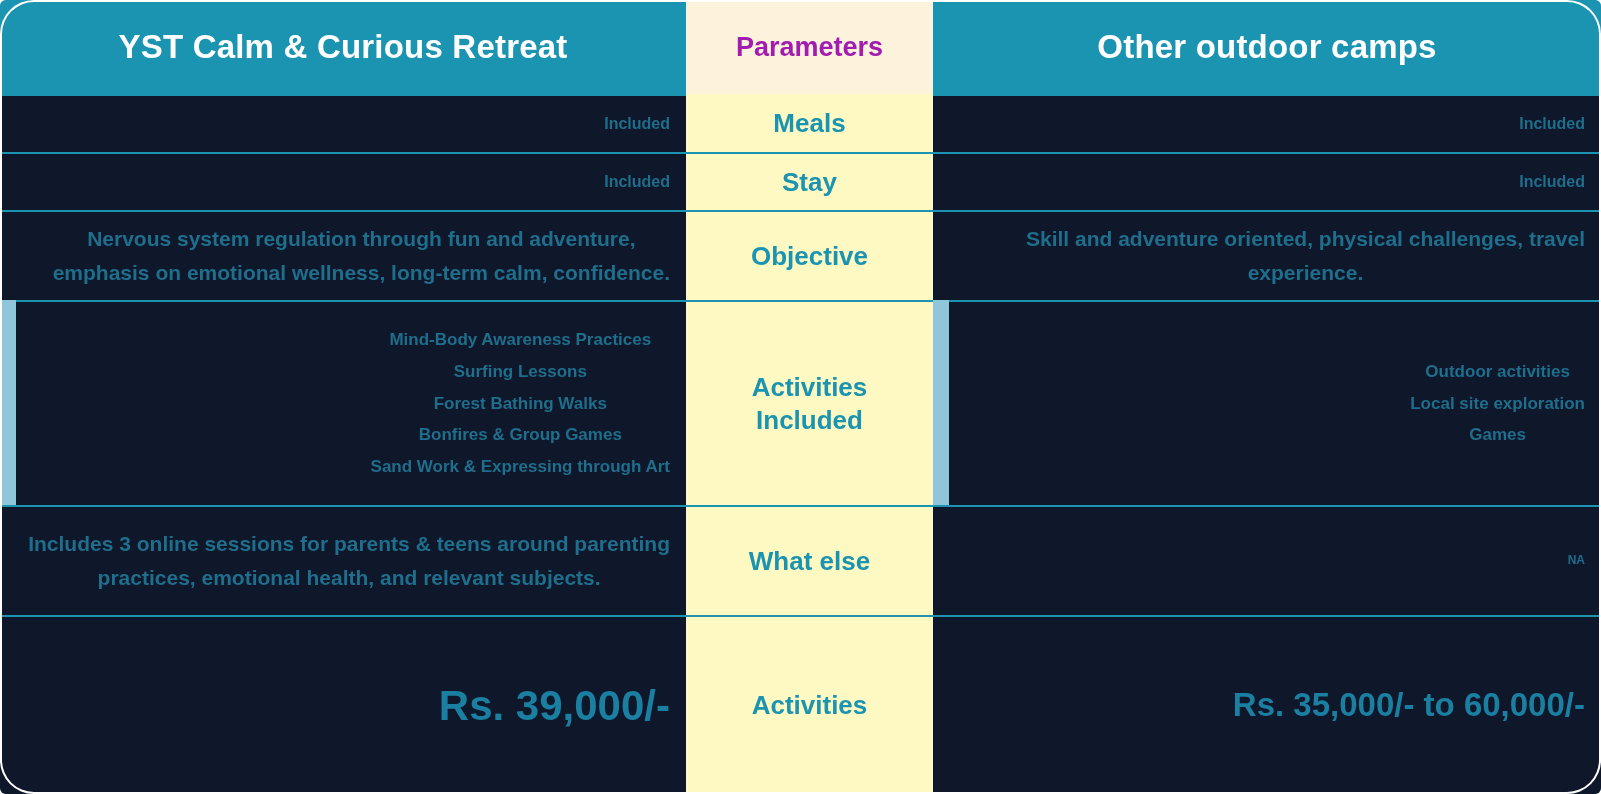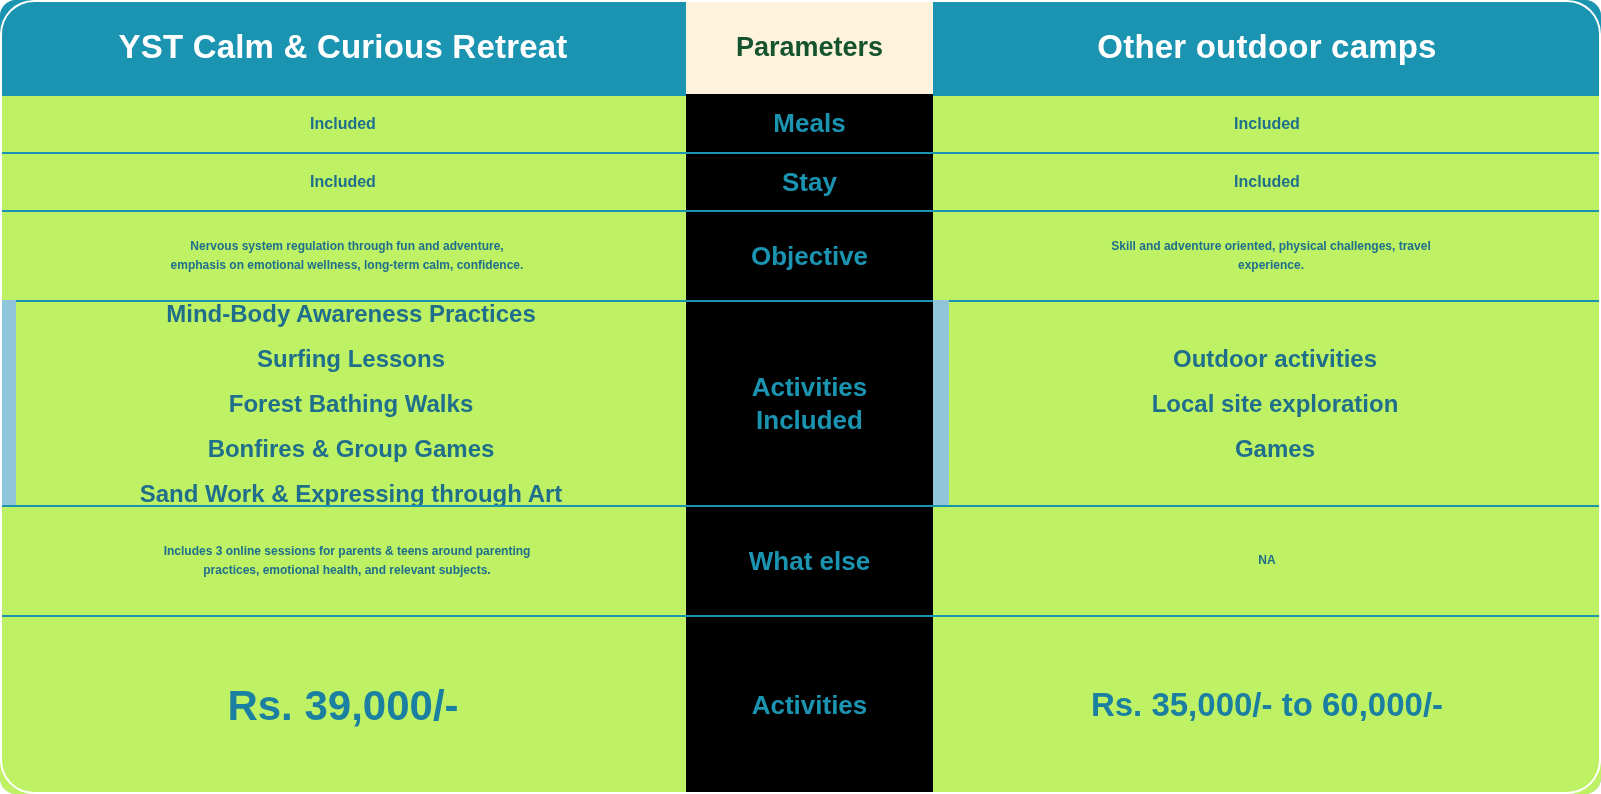--- a/index.html
+++ b/index.html
@@ -12,21 +12,21 @@
     height: 794px;
     font-family: "Liberation Sans", sans-serif;
     overflow: hidden;
   }
 
   .comparison-table {
     position: relative;
     width: 1601px;
     height: 794px;
     box-sizing: border-box;
-    border-radius: 16px;
+    border-radius: 6px;
     overflow: hidden;
     background: #8fc6da;
     display: grid;
     grid-template-columns: 686px 247px 668px;
     grid-template-rows: 94px 58px 58px 90px 205px 110px 179px;
   }
 
   .cell {
     box-sizing: border-box;
     display: flex;
@@ -41,59 +41,60 @@
   
   .header-left, .header-right {
     background: #1a94b0;
     color: #ffffff;
     font-size: 33px;
     font-weight: bold;
     letter-spacing: 0.2px;
   }
   .header-mid {
     background: #fdf2dc;
-    color: #14532d;
+    color: #a21caf;
     font-size: 27px;
     font-weight: bold;
   }
 
   
   .left, .right {
-    background: #bef264;
+    background: #0f172a;
     color: #1f6e8c;
     border-top: 2px solid #1a94b0;
     font-size: 17px;
     font-weight: bold;
     line-height: 1.6;
+    justify-content: flex-end;
   }
   .left { border-right: 0; }
   .right { }
 
   
   .mid {
-    background: #000000;
+    background: #fef9c3;
     color: #1a94b0;
     font-size: 26px;
     font-weight: bold;
     border-top: 2px solid #1a94b0;
     line-height: 1.25;
   }
   .mid.first-body { border-top: 0; }
 
   .cell-lines {
     display: block;
   }
   .cell-lines span {
     display: block;
   }
 
   
   .text-sm { font-size: 16px; }
-  .text-md { font-size: 12px; padding-left: 24px; }
-  .text-list { font-size: 24px; line-height: 1.88; margin-left: 16px; }
+  .text-md { font-size: 21px; padding-left: 24px; }
+  .text-list { font-size: 17px; line-height: 1.88; margin-left: 16px; }
 
   .price {
     font-size: 42px;
     font-weight: bold;
     color: #1a7fa0;
   }
   .price-right {
     font-size: 33px;
     font-weight: bold;
     color: #1a7fa0;

